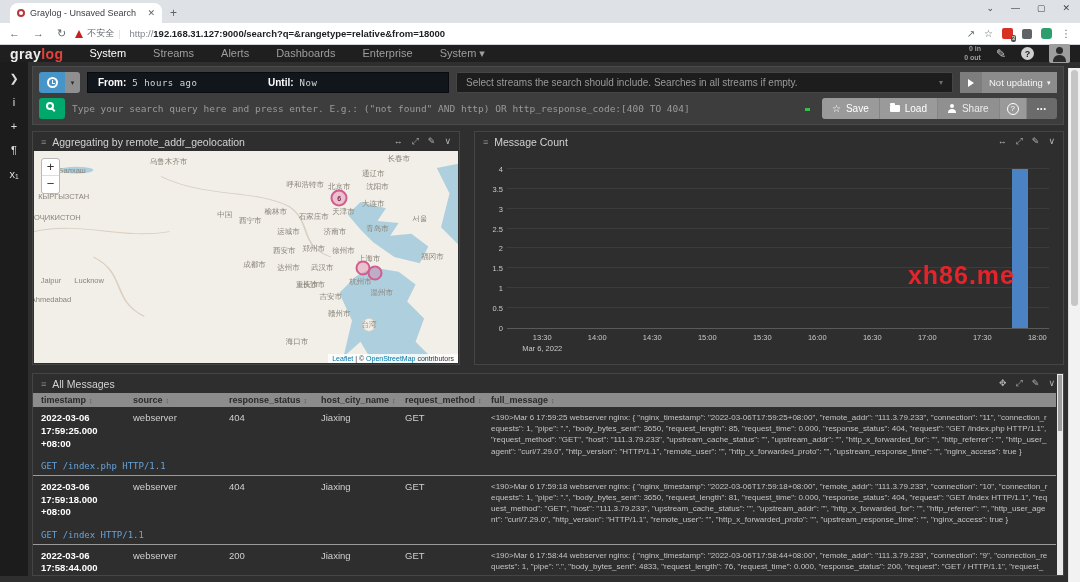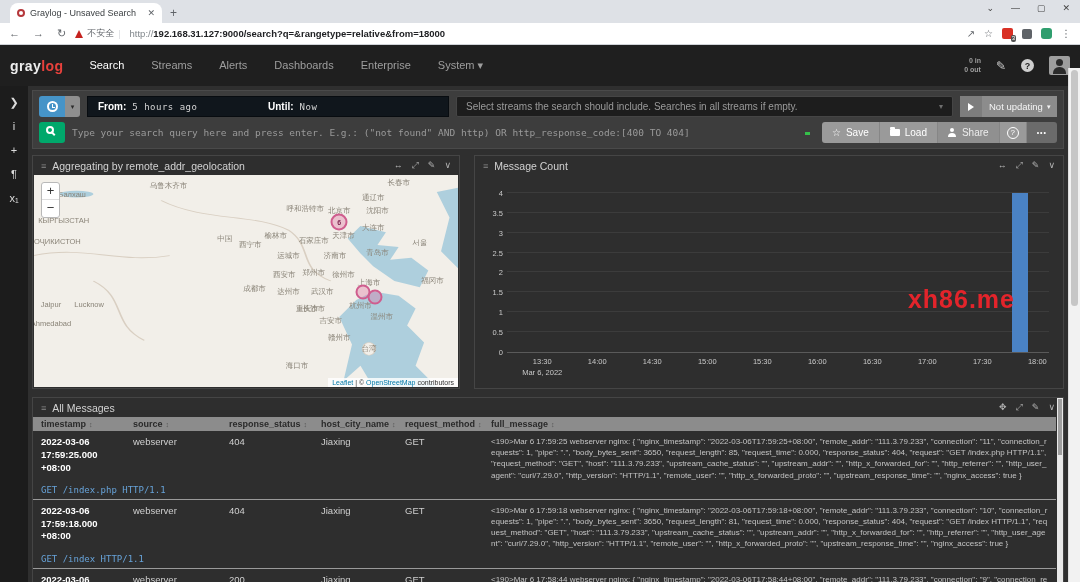--- a/index.html
+++ b/index.html
@@ -22,21 +22,21 @@
   .sep{color:#dadce0}
   .url{flex:1;font-size:9.5px;white-space:nowrap;overflow:hidden}
   .url .scheme{color:#80868b}.url .host{color:#202124;font-weight:bold}
   .addr-icons{display:flex;align-items:center;gap:9px;color:#5f6368;font-size:10px}
   .ext-red{width:11px;height:11px;background:#d93025;border-radius:2px;position:relative}
   .ext-red .badge{position:absolute;right:-3px;bottom:-3px;background:#525252;color:#fff;font-size:6px;line-height:7px;padding:0 1px;border-radius:2px}
   .puzzle{width:10px;height:10px;background:#5f6368;border-radius:2px}
   .ext-green{width:11px;height:11px;background:#2f9e6e;border-radius:3px}
 
   
-  .glnav{height:41px;background:#1f1f1f;display:flex;align-items:center;padding:0 10px}
+  .glnav{height:17px;background:#1f1f1f;display:flex;align-items:center;padding:0 10px}
   .logo{font-size:14px;font-weight:bold;letter-spacing:.4px;margin-right:26px}
   .logo .g1{color:#ededed}.logo .g2{color:#e8413c}
   .glnav-items{display:flex;gap:27px}
   .gl-nav-item{color:#9e9e9e;font-size:11px}
   .gl-nav-item.active{color:#fff}
   .nav-right{margin-left:auto;display:flex;align-items:center;gap:15px}
   .throughput{font-size:7px;color:#9e9e9e;text-align:right;line-height:1.25;font-weight:bold}
   .icon-edit{color:#cfcfcf;font-size:12px}
   .icon-help{width:13px;height:13px;border-radius:50%;background:#cfcfcf;color:#1f1f1f;font-size:9px;font-weight:bold;display:flex;align-items:center;justify-content:center}
   .icon-user{width:21px;height:19px;background:#9e9e9e;border-radius:2px;position:relative}
@@ -174,21 +174,21 @@
         </span>
       <span class="puzzle"></span>
       <span class="ext-green"></span>
       <span>⋮</span>
     </div>
   </div>
 
   <div class="glnav">
     <span class="logo"><span class="g1">gray</span><span class="g2">log</span></span>
     <div class="glnav-items">
-        <span class="gl-nav-item active">Search</span>
+        <span class="gl-nav-item active">System</span>
         <span class="gl-nav-item">Streams</span>
         <span class="gl-nav-item">Alerts</span>
         <span class="gl-nav-item">Dashboards</span>
         <span class="gl-nav-item">Enterprise</span>
         <span class="gl-nav-item">System ▾</span>
       </div>
     <div class="nav-right">
       <div class="throughput">
         <div>0 in</div>
         <div>0 out</div>

